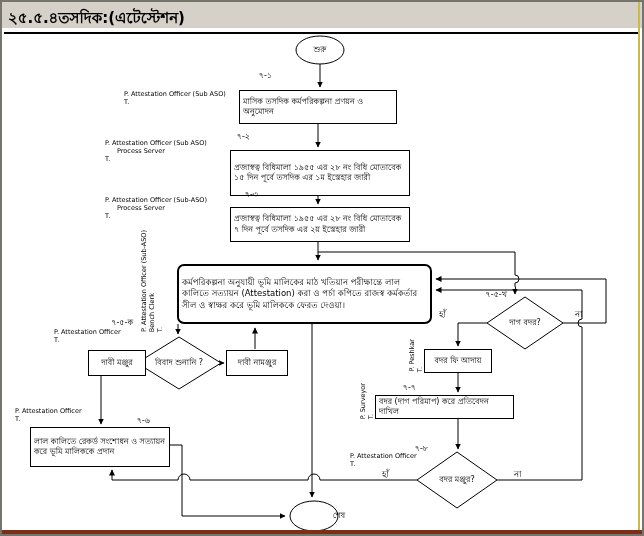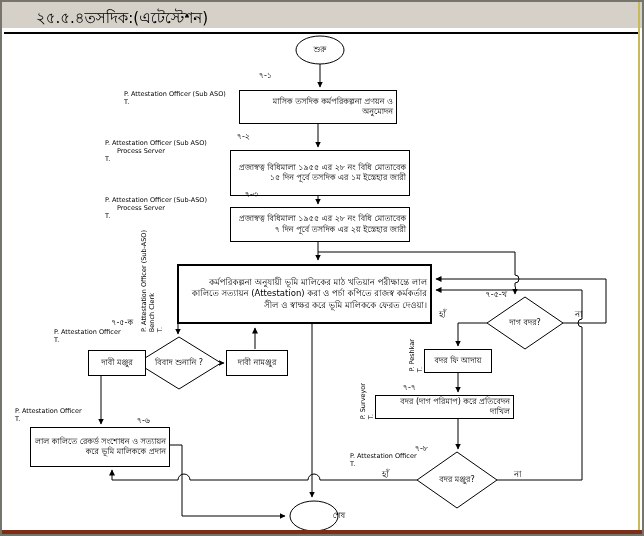--- a/index.html
+++ b/index.html
@@ -1,25 +1,25 @@
 <!DOCTYPE html>
 <html><head>
 <meta charset="utf-8">
 <style>
   html,body{margin:0;padding:0;background:#fff;font-family:"DejaVu Sans",sans-serif;color:#000;}
   .page{position:relative;width:644px;height:536px;box-sizing:border-box;background:#fff;
         border:2px solid #75756c;overflow:hidden;}
   .accent-right{position:absolute;top:0;right:2px;width:2px;height:100%;background:#c9b957;}
   .accent-bottom{position:absolute;left:0;bottom:0;width:100%;height:4px;background:#7d2e16;}
   .titlebar{position:absolute;left:0;top:0;right:0;height:26px;background:#d5d1c9;}
-  .title{position:absolute;left:6px;top:4px;font-size:15px;font-weight:normal;letter-spacing:0;margin-left:28px;}
+  .title{position:absolute;left:6px;top:4px;font-size:15px;font-weight:bold;letter-spacing:0;}
   .titlerule{position:absolute;left:2px;right:2px;top:30px;height:2px;background:#000;}
   svg.layer{position:absolute;left:0;top:0;width:644px;height:536px;}
   .box{position:absolute;border:1px solid #000;background:#fff;display:flex;align-items:center;
-       justify-content:center;text-align:right;font-size:8px;line-height:1.3;padding:11px 3px;
+       justify-content:center;text-align:left;font-size:8px;line-height:1.3;padding:11px 3px;
        box-sizing:border-box;}
   .box.big{border-width:2px;font-size:8.5px;}
   .dtext{position:absolute;display:flex;align-items:center;justify-content:center;text-align:center;
          font-size:8px;line-height:1.15;}
   .steplabel{position:absolute;font-size:8px;text-align:right;}
   .actor{position:absolute;font-size:6.5px;line-height:1.2;}
   .actor .indent{padding-left:12px;}
   .vactor{position:absolute;display:flex;flex-direction:row;align-items:flex-end;}
   .vactor .v{writing-mode:vertical-rl;transform:rotate(180deg);font-size:6.5px;line-height:1.25;
              white-space:nowrap;}
@@ -94,21 +94,21 @@
     <div class="indent">Process Server</div>
     <div>T.</div>
   </div>
   <div class="box" style="left:228px;top:205px;width:180px;height:35px;">প্রজাস্বত্ব বিধিমালা ১৯৫৫ এর ২৮ নং বিধি মোতাবেক ৭ দিন পূর্বে তসদিক এর ২য় ইস্তেহার জারী</div>
 
   <div class="vactor" style="left:138px;top:244px;height:86px;">
     <span class="v">P. Attestation Officer (Sub-ASO)</span>
     <span class="v">Bench Clerk</span>
     <span class="v">T.</span>
   </div>
-  <div class="box big" style="left:175px;top:262px;width:255px;height:60px;">কর্মপরিকল্পনা অনুযায়ী ভূমি মালিকের মাঠ খতিয়ান পরীক্ষান্তে লাল কালিতে সত্যায়ন (Attestation) করা ও পর্চা কপিতে রাজস্ব কর্মকর্তার সীল ও স্বাক্ষর করে ভূমি মালিককে ফেরত দেওয়া।</div>
+  <div class="box big" style="left:175px;top:262px;width:255px;height:60px;border-radius:7px;">কর্মপরিকল্পনা অনুযায়ী ভূমি মালিকের মাঠ খতিয়ান পরীক্ষান্তে লাল কালিতে সত্যায়ন (Attestation) করা ও পর্চা কপিতে রাজস্ব কর্মকর্তার সীল ও স্বাক্ষর করে ভূমি মালিককে ফেরত দেওয়া।</div>
 
   <div class="steplabel" style="left:86px;top:314px;width:45px;">৭-৫-ক</div>
   <div class="actor" style="left:52px;top:327px;">
     <div>P. Attestation Officer</div>
     <div>T.</div>
   </div>
   <div class="dtext" style="left:147px;top:346px;width:60px;height:30px;">বিবাদ শুনানি ?</div>
   <div class="box" style="left:86px;top:348px;width:58px;height:26px;">দাবী মঞ্জুর</div>
   <div class="box" style="left:224px;top:348px;width:62px;height:26px;">দাবী নামঞ্জুর</div>
 

